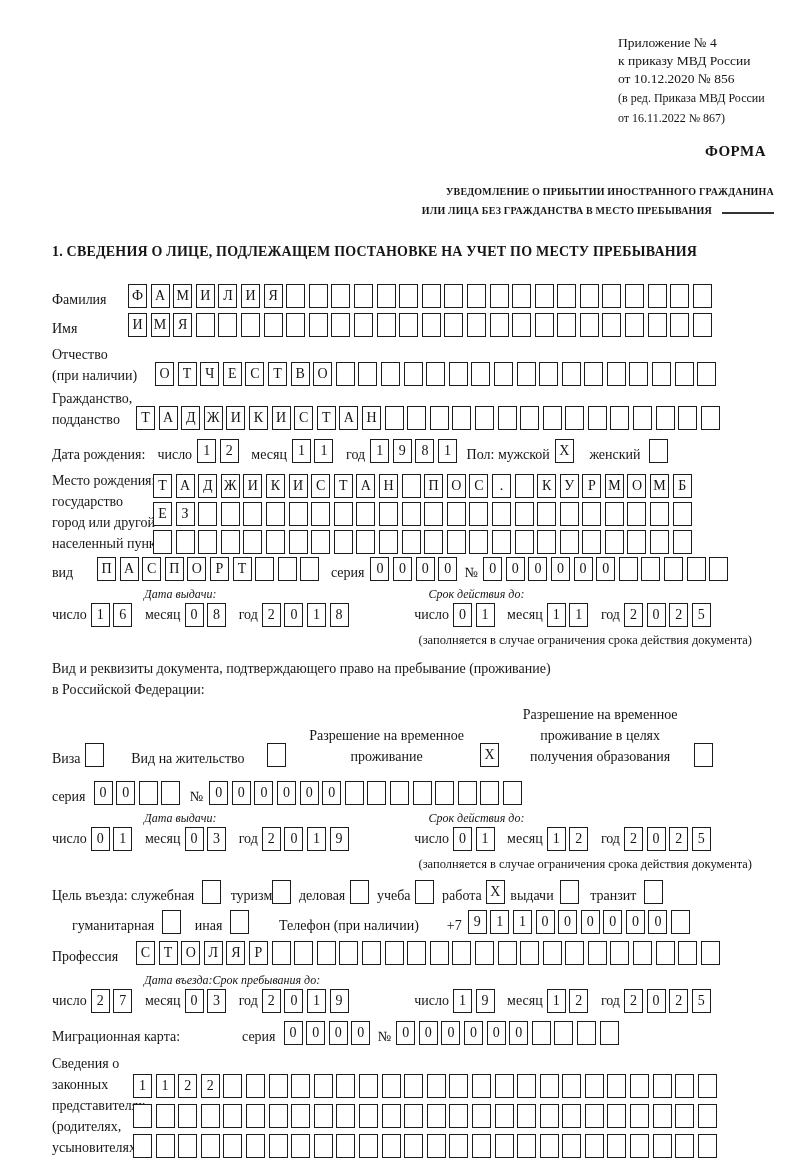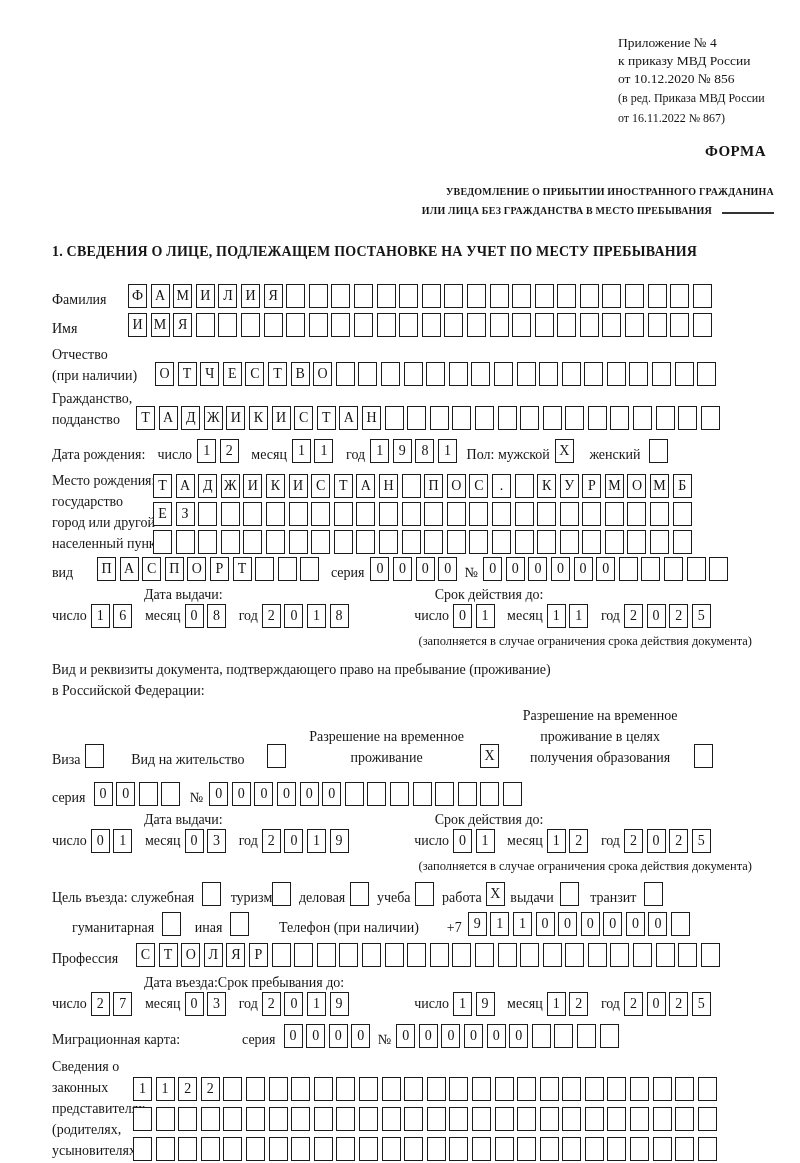--- a/index.html
+++ b/index.html
@@ -25,21 +25,21 @@
   }
   .centerb{text-align:center;font-weight:bold;font-size:14px;margin-top:8px;}
   .note{font-size:12.5px;text-align:right;padding-right:22px;margin-top:6px;}
   .para{font-size:14px;margin-top:10px;line-height:1.5;}
   .mlc{font-size:14px;text-align:center;line-height:1.5;flex:none;}
   .dg{display:flex;align-items:flex-start;}
   .dg .lbl{margin-right:4px;}
   .gap8{margin-left:9px;}
   .w63{width:76px;flex:none;}
   .w103{width:103px;flex:none;}
-  .lblrow{font-size:14px;margin-top:8px;}
+  .lblrow{font-size:12px;margin-top:8px;font-style:italic;}
 </style>
 </head>
 <body>
 
 <div class="page">
 
   <div class="hdr">
     <div>Приложение № 4</div>
     <div>к приказу МВД России</div>
     <div>от 10.12.2020 № 856</div>

